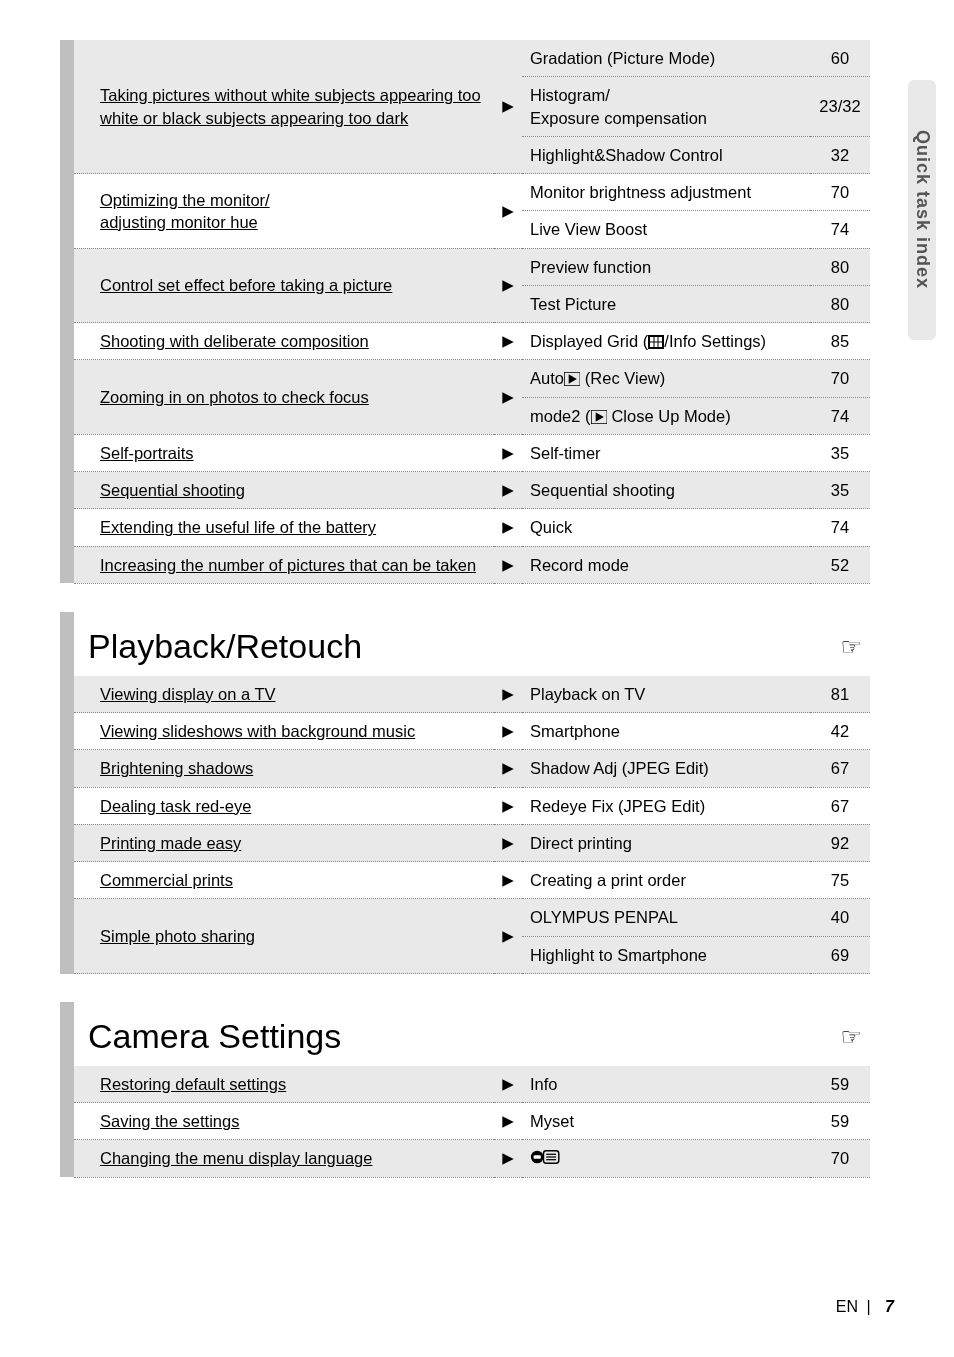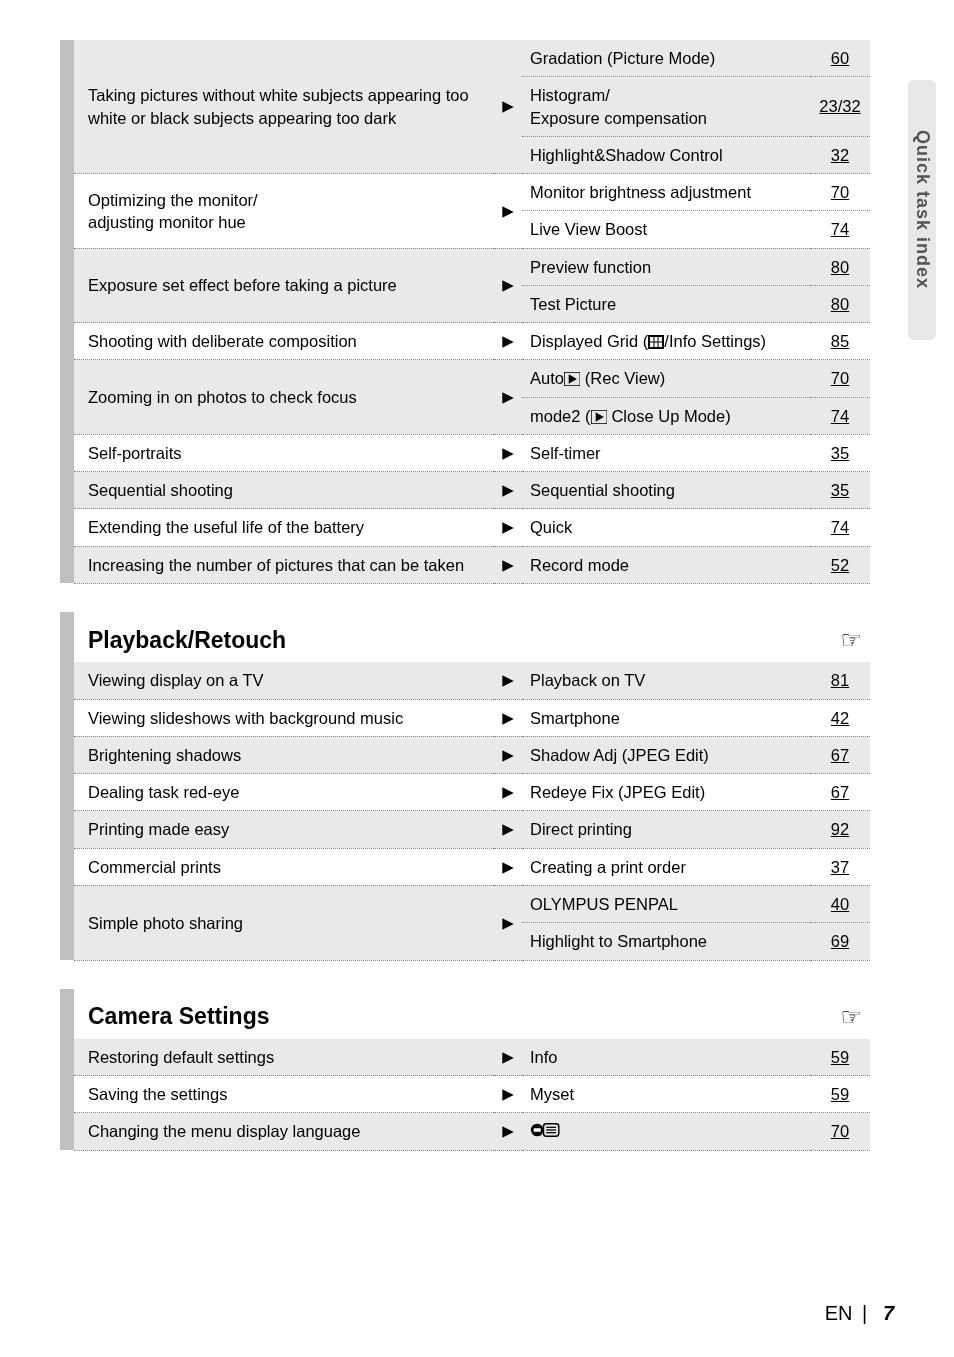--- a/index.html
+++ b/index.html
@@ -43,65 +43,65 @@
   table.idx col.page    { width: 60px; }
 
   td { vertical-align: middle; font-size: 16.5px; line-height: 1.35; }
 
   td.leftbar {
     background: #bfbfbf;
     padding: 0;
   }
 
   td.topic {
-    padding: 7px 12px 7px 14px;
+    padding: 7px 12px 7px 26px;
     border-bottom: 1px dotted #888;
+    text-decoration: underline;
   }
   td.arrow {
     text-align: center;
     border-bottom: 1px dotted #888;
     font-size: 15px;
     color: #000;
   }
   td.target {
     padding: 7px 8px 7px 8px;
     border-bottom: 1px dotted #888;
   }
   td.pagecol {
     text-align: center;
     padding: 7px 4px;
     border-bottom: 1px dotted #888;
-    text-decoration: underline;
   }
 
   
   tr.shade td.topic,
   tr.shade td.arrow,
   tr.shade td.target,
   tr.shade td.pagecol { background: #e9e9e9; }
 
   
   tr.sechead td.title {
-    font-size: 23px;
-    font-weight: bold;
+    font-size: 34px;
+    font-weight: normal;
     padding: 12px 14px 6px 14px;
     border-bottom: none;
   }
   tr.sechead td.hand {
     text-align: right;
     padding: 12px 8px 6px 8px;
     font-size: 24px;
     border-bottom: none;
   }
 
   .footer {
     position: absolute;
-    bottom: 32px;
+    bottom: 41px;
     right: 60px;
-    font-size: 20px;
+    font-size: 16px;
     color: #000;
   }
   .footer .pn { font-weight: bold; font-style: italic; margin-left: 6px; }
   .footer .sep { margin: 0 4px; color: #000; }
 
   
   svg.ico { height: 14px; vertical-align: -2px; }
 </style>
 </head>
 <body>
@@ -144,21 +144,21 @@
         <td class="arrow" rowspan="2">▶</td>
         <td class="target">Monitor brightness adjustment</td>
         <td class="pagecol">70</td>
       </tr>
       <tr>
         <td class="target">Live View Boost</td>
         <td class="pagecol">74</td>
       </tr>
 
       <tr class="shade">
-        <td class="topic" rowspan="2">Exposure set effect before taking a picture</td>
+        <td class="topic" rowspan="2">Control set effect before taking a picture</td>
         <td class="arrow" rowspan="2">▶</td>
         <td class="target">Preview function</td>
         <td class="pagecol">80</td>
       </tr>
       <tr class="shade">
         <td class="target">Test Picture</td>
         <td class="pagecol">80</td>
       </tr>
 
       <tr>
@@ -262,21 +262,21 @@
       <tr class="shade">
         <td class="topic">Printing made easy</td>
         <td class="arrow">▶</td>
         <td class="target">Direct printing</td>
         <td class="pagecol">92</td>
       </tr>
       <tr>
         <td class="topic">Commercial prints</td>
         <td class="arrow">▶</td>
         <td class="target">Creating a print order</td>
-        <td class="pagecol">37</td>
+        <td class="pagecol">75</td>
       </tr>
       <tr class="shade">
         <td class="topic" rowspan="2">Simple photo sharing</td>
         <td class="arrow" rowspan="2">▶</td>
         <td class="target">OLYMPUS PENPAL</td>
         <td class="pagecol">40</td>
       </tr>
       <tr class="shade">
         <td class="target">Highlight to Smartphone</td>
         <td class="pagecol">69</td>

